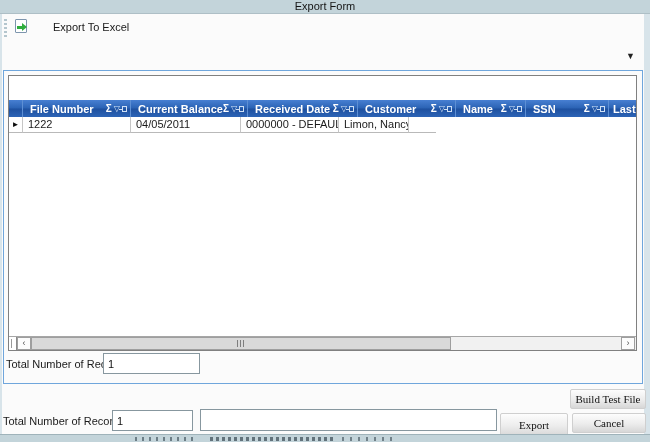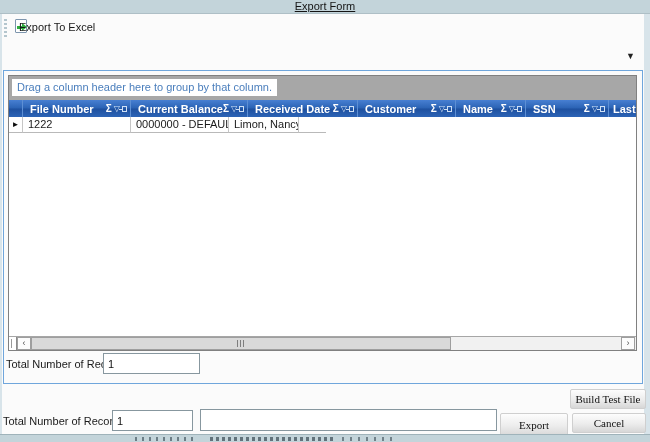--- a/index.html
+++ b/index.html
@@ -1,34 +1,34 @@
 <!DOCTYPE html>
 <html><head>
 <meta charset="utf-8">
 <style>
   * { margin:0; padding:0; box-sizing:border-box; }
   html,body { width:650px; height:442px; }
   body { font-family:"Liberation Sans","DejaVu Sans",sans-serif; font-size:11px; color:#1a1a1a; background:#fafafa; }
   #win { position:relative; width:650px; height:442px; background:#fbfbfb; overflow:hidden; }
 
   .titlebar { position:absolute; left:0; top:0; width:650px; height:14px; background:#c3d4da;
-              text-align:center; line-height:13px; font-size:11px; color:#141414; border-bottom:1px solid #aebfc6;text-decoration:underline; }
+              text-align:center; line-height:13px; font-size:11px; color:#141414; border-bottom:1px solid #aebfc6; }
 
   .edge-left  { position:absolute; left:0; top:14px; width:2px;  height:420px; background:#d8e4ea; }
   .edge-right { position:absolute; left:644px; top:14px; width:6px; height:420px; background:#d8e4ea; }
 
   .toolbar { position:absolute; left:2px; top:14px; width:642px; height:28px; background:#fbfbfb; }
   .toolbar-grip { position:absolute; left:2px; top:5px; width:3px; height:18px;
                   background:repeating-linear-gradient(180deg,#b4c6ce 0 2px,transparent 2px 4px); }
   .excel-icon { position:absolute; left:13px; top:5px; width:12px; height:14px; background:#fff;
                 border:1px solid #7d95ad; border-radius:1px; }
   .excel-icon .arrow-stem { position:absolute; left:1px; top:6px; width:5px; height:3px; background:#2fae3e; }
   .excel-icon .arrow-head { position:absolute; left:6px; top:3px; width:0; height:0;
                 border-top:4px solid transparent; border-bottom:4px solid transparent; border-left:5px solid #2fae3e; }
-  .toolbar-label { position:absolute; left:17px; top:7px; font-size:11px; }
+  .toolbar-label { position:absolute; left:51px; top:7px; font-size:11px; }
 
   .tab { position:absolute; left:15px; top:48px; width:72px; height:23px; background:linear-gradient(#ffffff,#f0f6fc);
          border:1px solid #6fa6dc; border-bottom:none; border-radius:5px 5px 0 0;
          font-weight:bold; text-align:center; line-height:22px; z-index:3; }
   .tab-dropdown { position:absolute; left:626px; top:51px; font-size:9px; color:#222; z-index:3; }
 
   .tabpage { position:absolute; left:3px; top:70px; width:640px; height:314px;
              border:1px solid #6fa6dc; background:#fbfbfb; }
 
   .grid { position:absolute; left:8px; top:75px; width:629px; height:276px; border:1px solid #808080; background:#fff; }
@@ -100,23 +100,20 @@
     </div>
     <span class="toolbar-label">Export To Excel</span>
   </div>
 
   <div class="tab-dropdown">▼</div>
 
   <div class="tabpage"></div>
 
   <div class="grid">
 
-    <div class="groupbar">
-      <span class="group-hint">Drag a column header here to group by that column.</span>
-    </div>
 
     <div class="gheader">
       <div class="hcell" style="width:14px"></div>
       <div class="hcell" style="width:108px">
         <span class="hlabel">File Number</span>
         <span class="hicons">
           <span class="ico-sum">Σ</span>
           <span class="ico-filter">▽</span>
           <span class="ico-pin"></span>
         </span>
@@ -165,20 +162,21 @@
         <span class="hlabel" style="padding-left:4px">Last Payr</span>
       </div>
     </div>
 
     <div class="gbody">
       <div class="grow">
         <div class="gcell selcell" style="width:14px">
           <span class="row-marker">►</span>
         </div>
         <div class="gcell" style="width:108px">1222</div>
+        <div class="gcell" style="width:110px">04/05/2011</div>
         <div class="gcell" style="width:98px">0000000 - DEFAULT</div>
         <div class="gcell" style="width:70px">Limon, Nancy</div>
         <div class="gcell" style="width:27px; border-right:none"></div>
       </div>
     </div>
 
     <div class="hscroll">
       <div class="hs-split"></div>
       <div class="hs-btn left">
         <span>‹</span>

